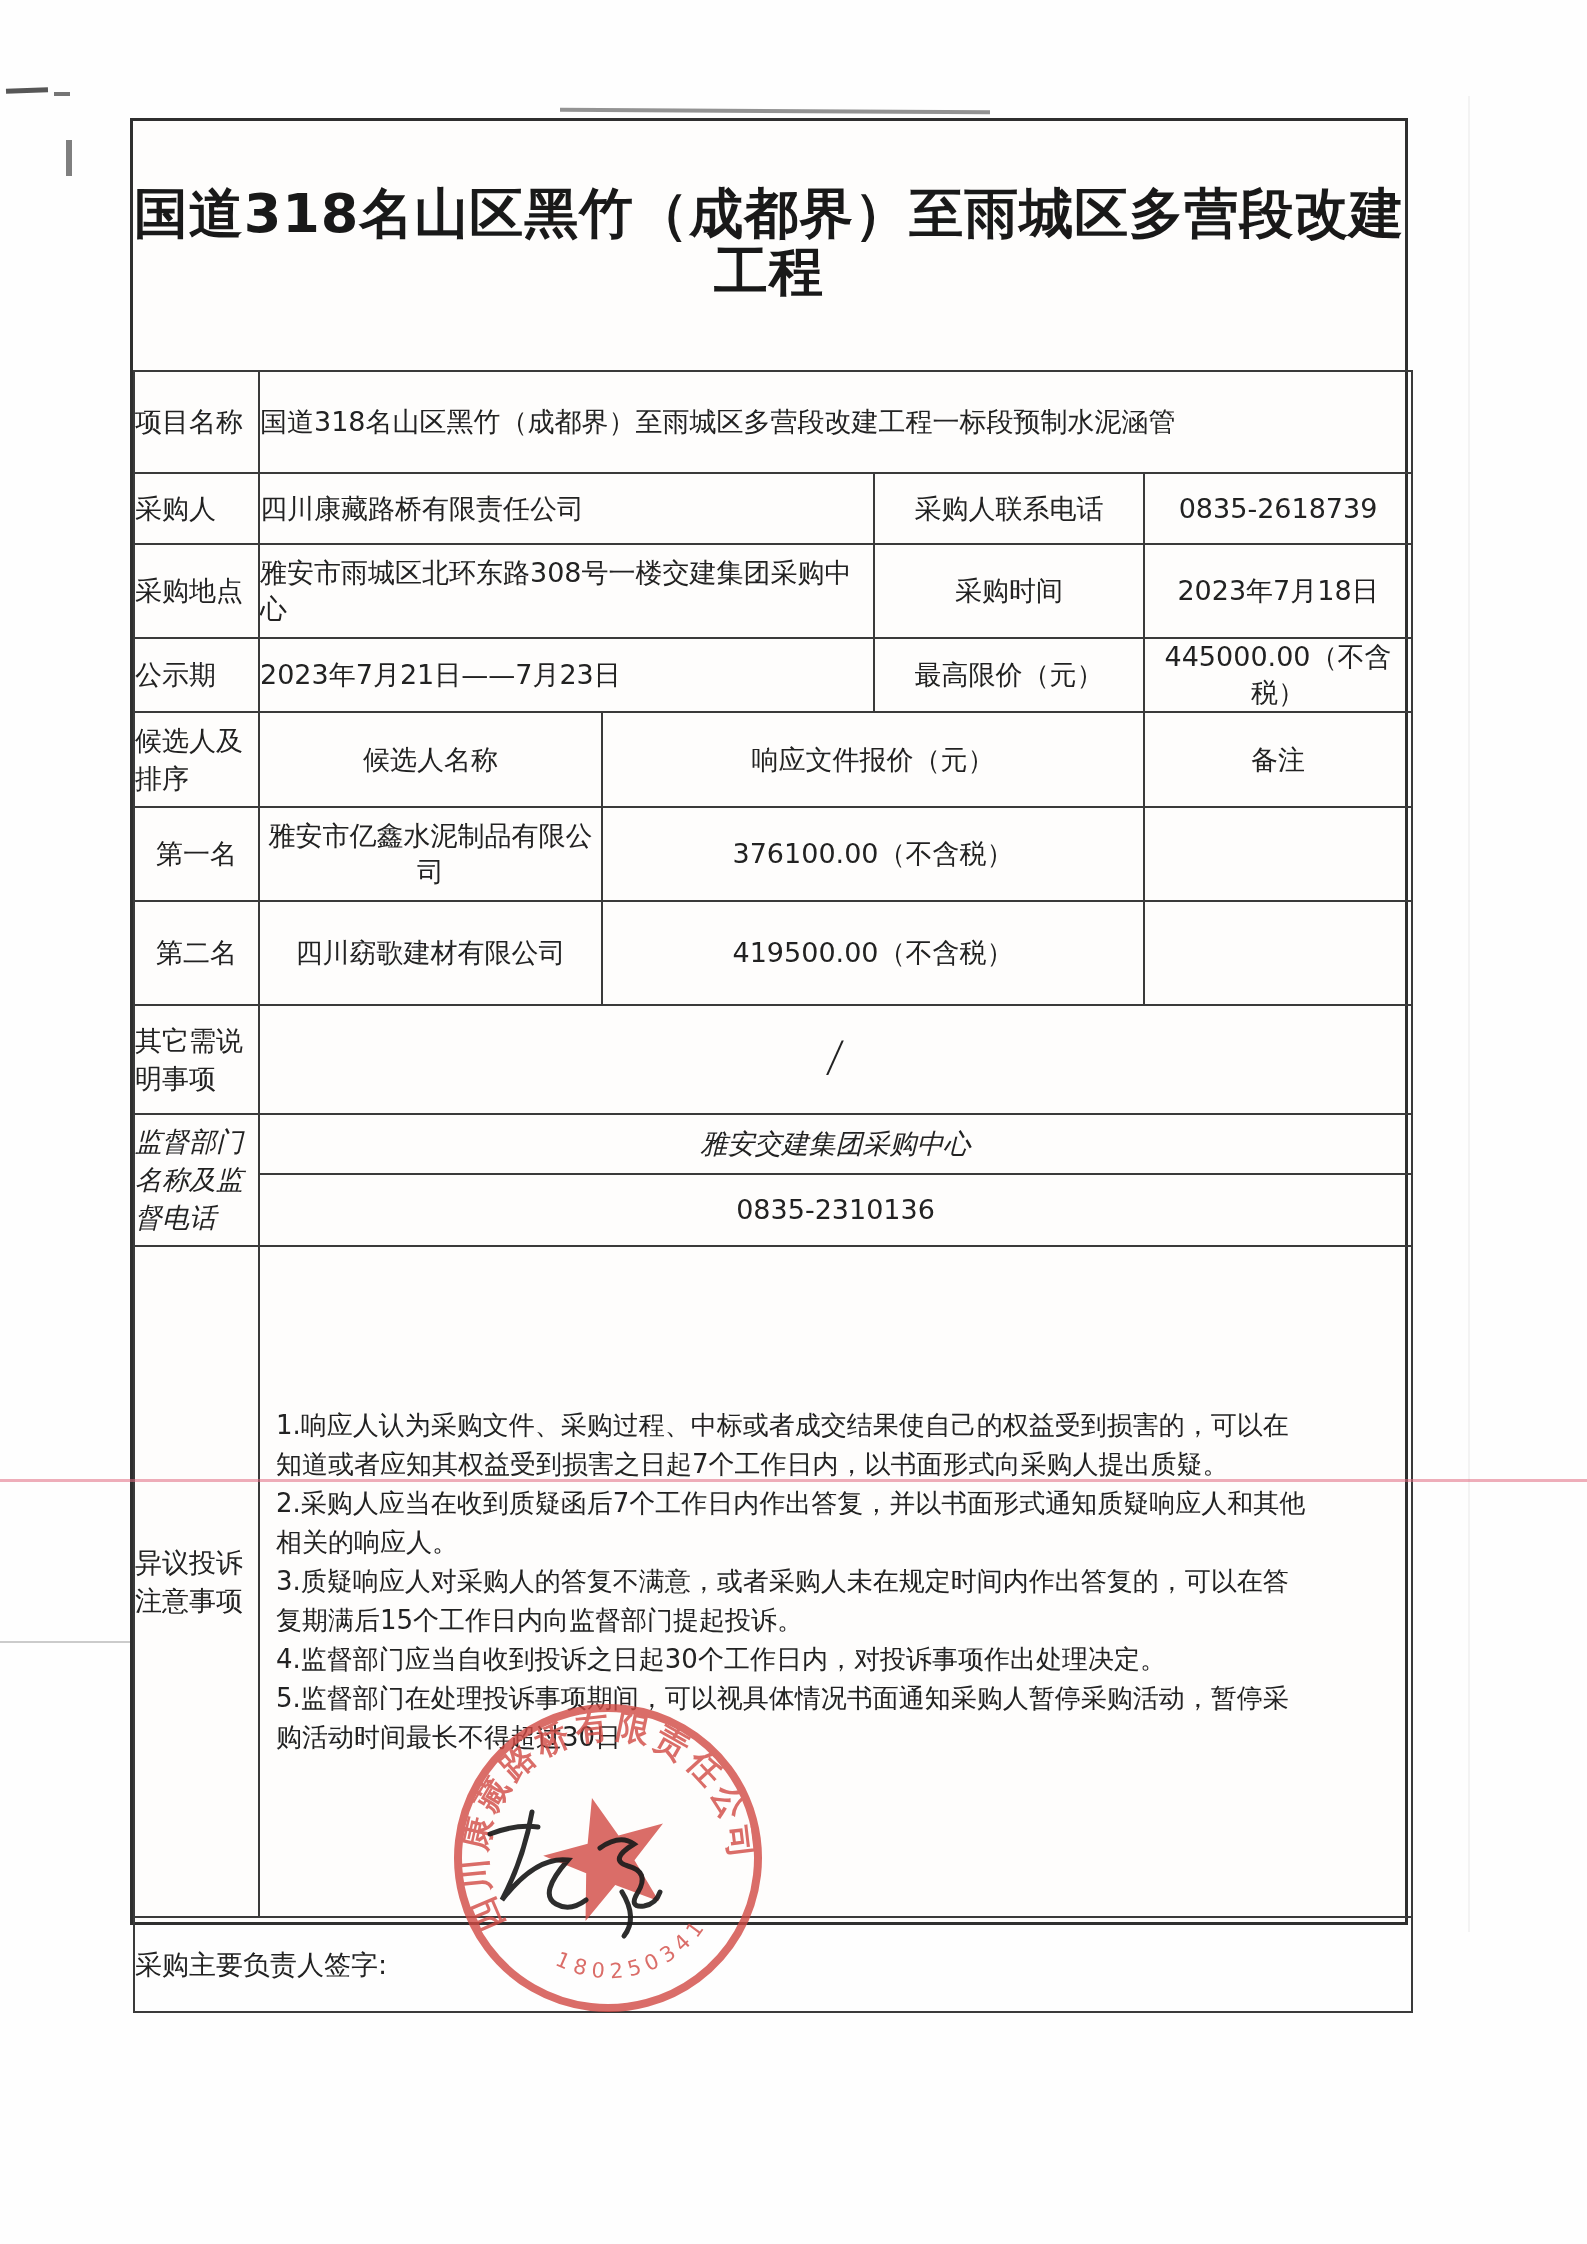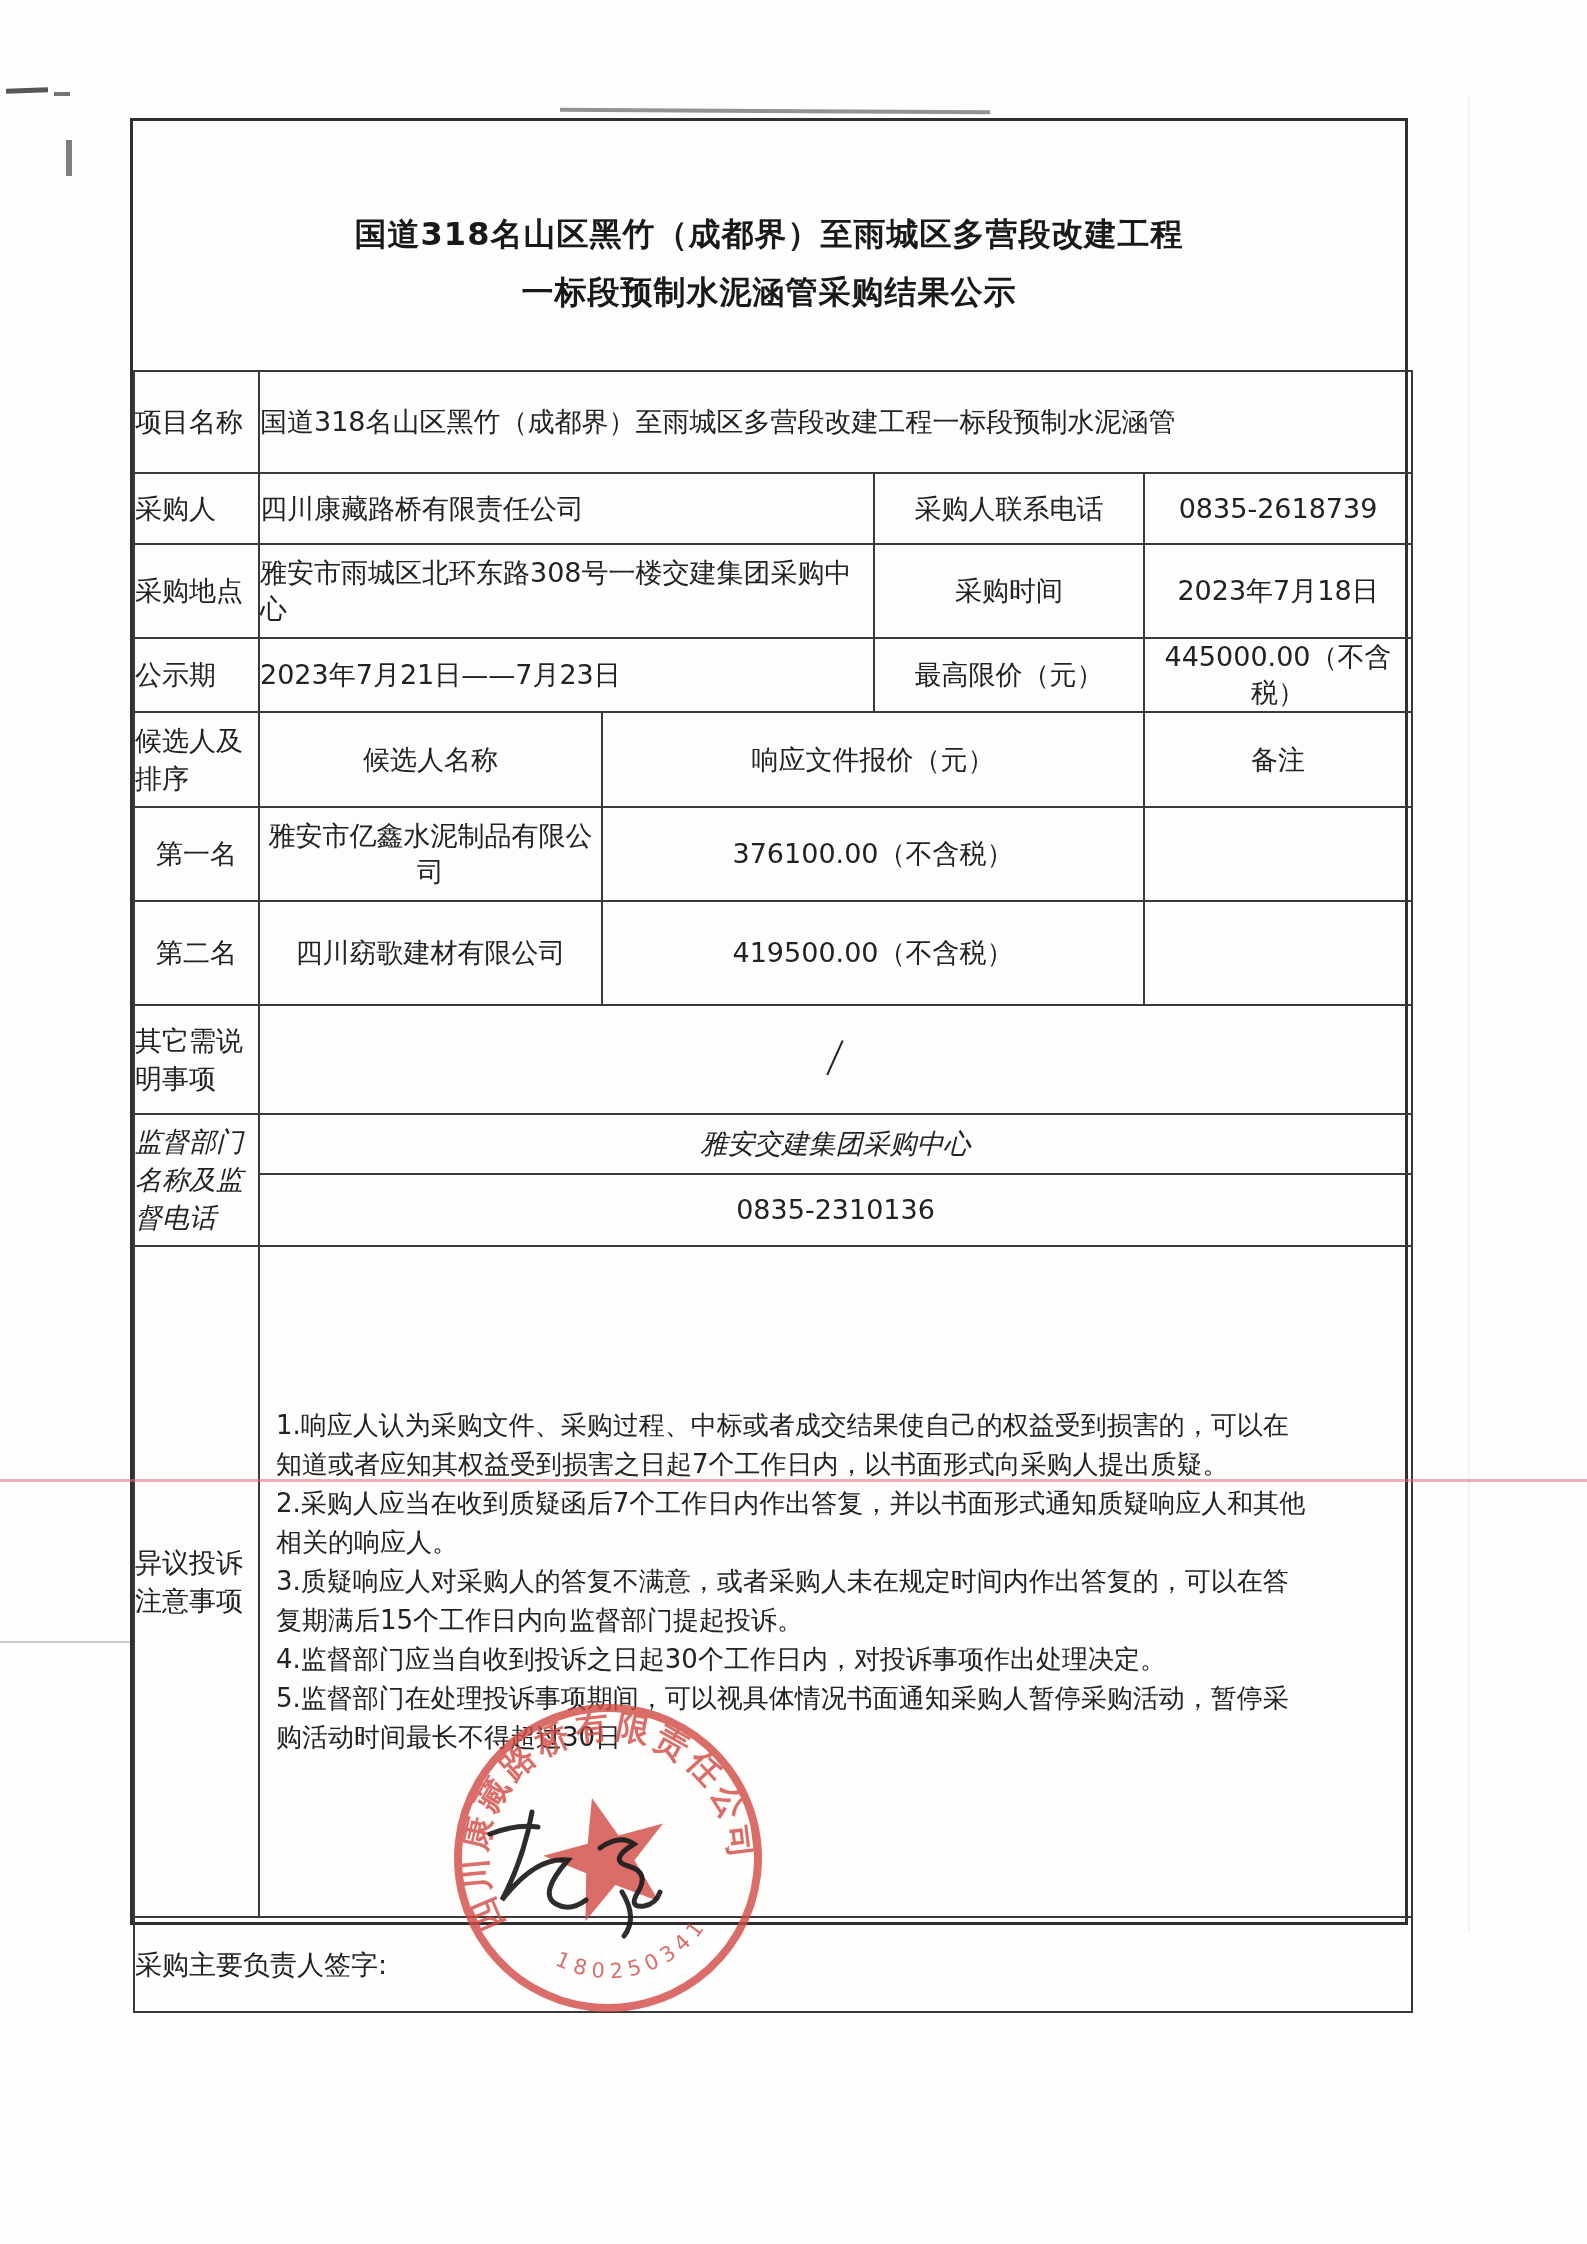--- a/index.html
+++ b/index.html
@@ -7,22 +7,22 @@
     position:relative;width:1587px;height:2244px;margin:0 auto;
     background:#fefefe;overflow:hidden;
     font-family:"DejaVu Sans",sans-serif;color:#1f1f1f;
   }
   
   .docbox{
     position:absolute;left:130px;top:118px;width:1278px;height:1807px;
     border:3px solid #2f2f2f;box-sizing:border-box;background:#fefdfc;
   }
   .title{
-    height:249px;box-sizing:border-box;padding-top:84px;
-    text-align:center;font-weight:bold;font-size:32px;line-height:58px;
+    height:249px;box-sizing:border-box;padding-top:64px;
+    text-align:center;font-weight:bold;font-size:54px;line-height:58px;
     letter-spacing:1px;color:#191919;
   }
   table.grid{
     border-collapse:collapse;table-layout:fixed;width:1278px;
   }
   table.grid td{
     border:2px solid #3a3a3a;box-sizing:border-box;
     font-size:27px;color:#222;vertical-align:middle;
     padding:0;overflow:hidden;
   }
@@ -58,21 +58,20 @@
   <div class="art" style="left:66px;top:140px;width:6px;height:36px;opacity:.65;"></div>
   <div class="art" style="left:560px;top:109px;width:430px;height:4px;transform:rotate(0.3deg);opacity:.55;"></div>
   <div class="right-crease"></div>
   <div class="left-gray-line"></div>
   <div class="pink-line"></div>
 
   <div class="docbox">
 
     <div class="title">
       <div>国道318名山区黑竹（成都界）至雨城区多营段改建工程</div>
-      <div>一标段预制水泥涵管采购结果公示</div>
     </div>
 
     <table class="grid">
       <colgroup>
         <col style="width:125px">
           <col style="width:343px">
           <col style="width:272px">
         <col style="width:270px">
           <col style="width:268px">
       </colgroup>

